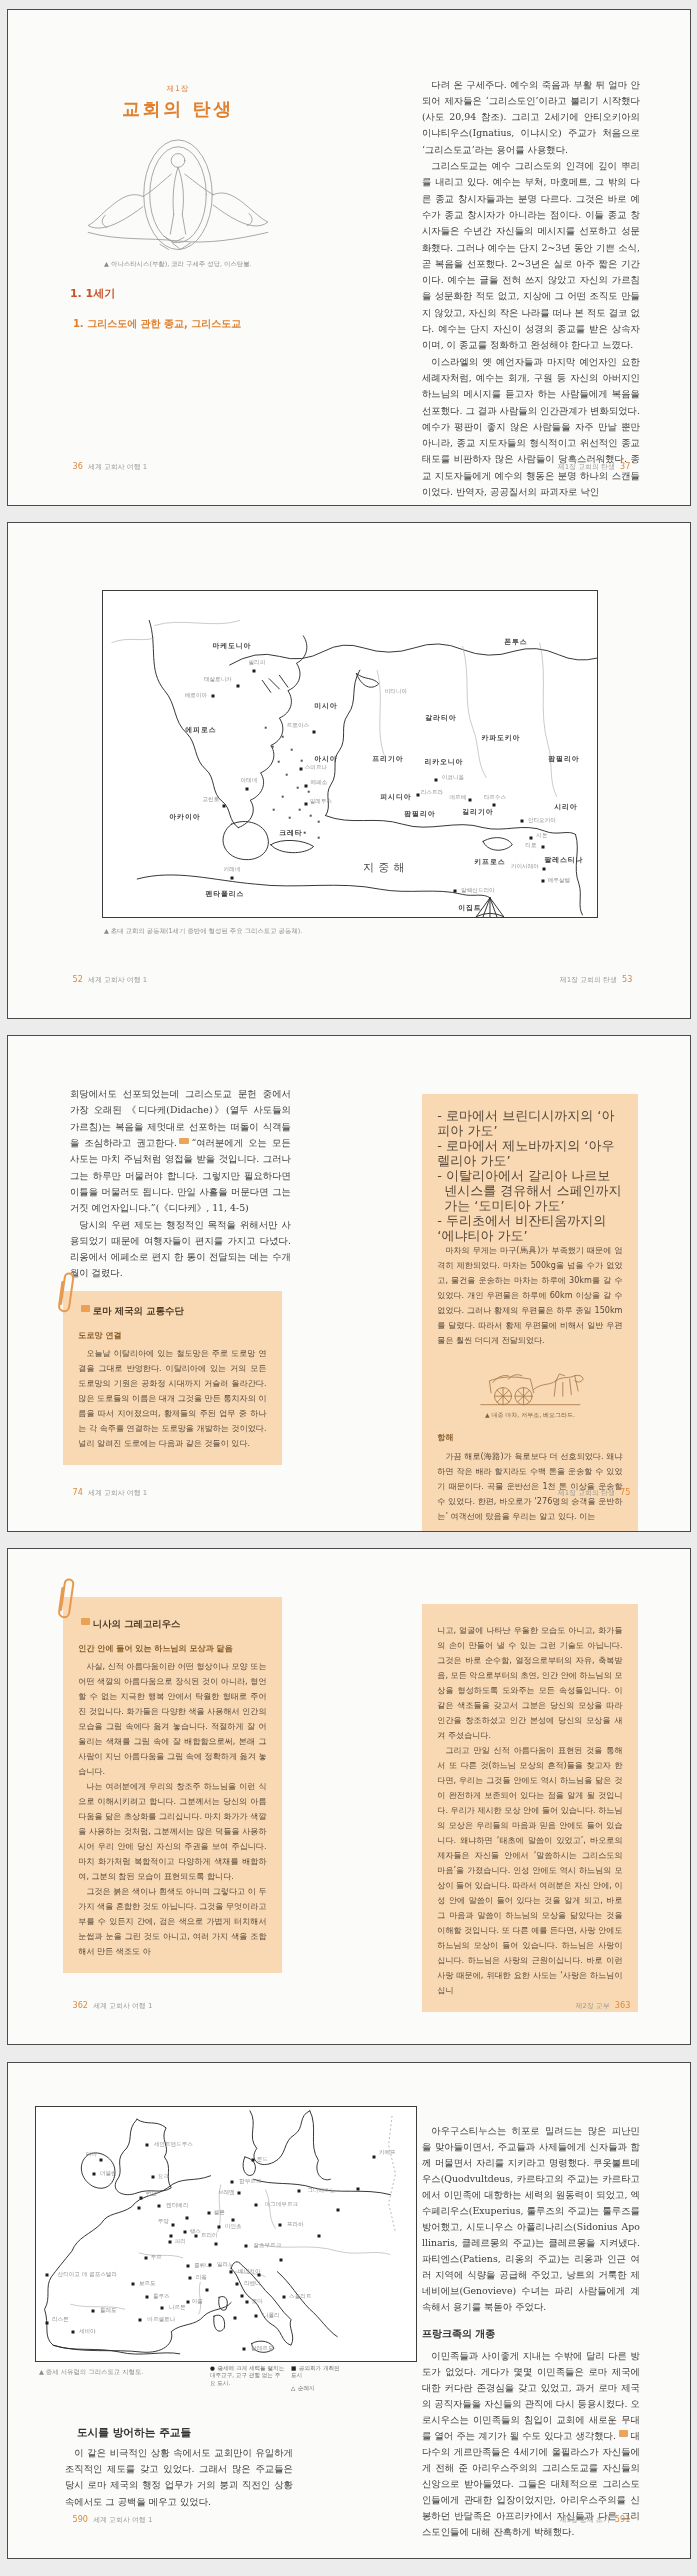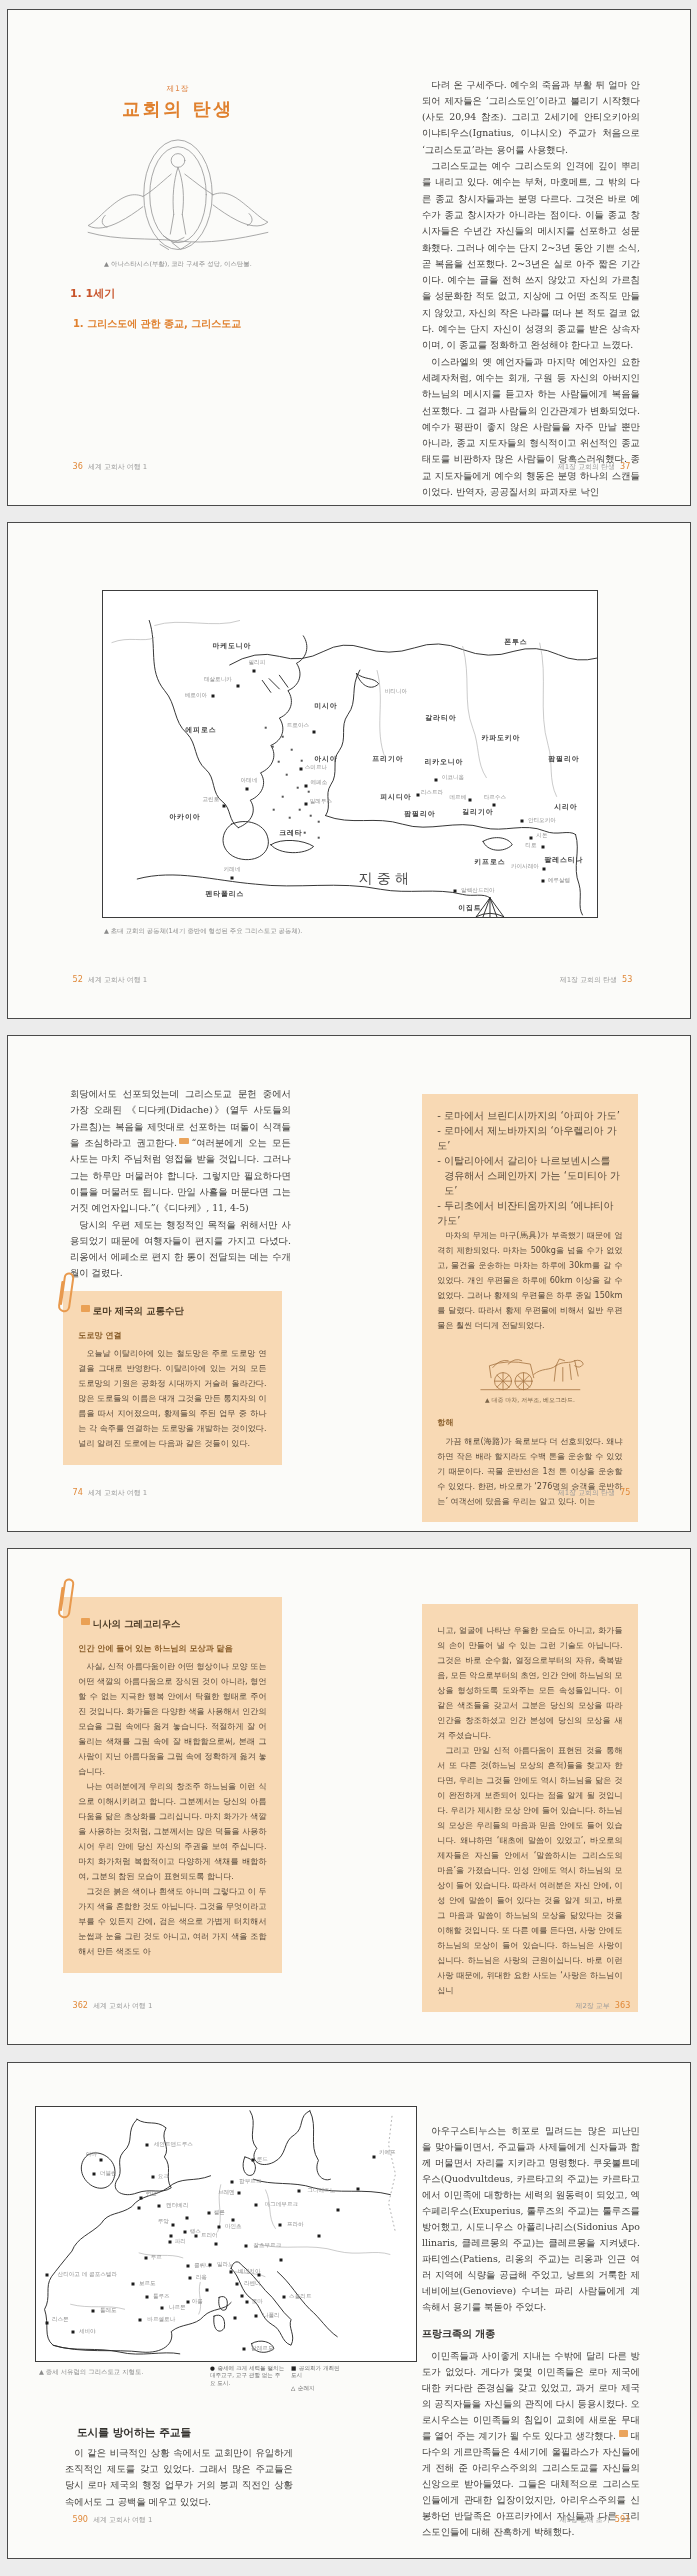--- a/index.html
+++ b/index.html
@@ -38,30 +38,30 @@
 
   
   .box{
     position:absolute;background:#f8d9b4;box-sizing:border-box;padding:13.7px 15.4px;
     font-family:"DejaVu Sans","Liberation Sans",sans-serif;color:#4c4238;
   }
   .box-title{font-size:9.4px;font-weight:bold;color:#4a3a25;margin-bottom:5.1px;}
   .box-sub{font-size:8.1px;font-weight:bold;color:#8a5f2c;margin:12px 0 5.1px;}
   .box-par{font-size:8.1px;line-height:15px;text-align:justify;word-break:break-all;margin:0;color:#55483a;}
   .box-par.ind{text-indent:1em;}
-  .box-item{font-size:10px;line-height:15px;color:#55483a;word-break:break-all;}
+  .box-item{font-size:13px;line-height:15px;color:#55483a;word-break:break-all;}
   .box-cap{font-size:6px;color:#7a6448;text-align:center;margin-top:1.7px;}
   .clip{position:absolute;z-index:3;}
 
   
   .maparea{position:absolute;background:#ffffff;border:1.3px solid #3c3c3c;overflow:hidden;}
   .map-label{position:absolute;transform:translate(-50%,-50%);white-space:nowrap;font-family:"DejaVu Sans","Liberation Sans",sans-serif;}
   .map-label.city{font-size:5.6px;color:#8f8f8f;}
   .map-label.region{font-size:6.9px;color:#3f3f3f;font-weight:bold;letter-spacing:0.9px;}
-  .map-label.sea{font-size:14px;color:#4a4a4a;letter-spacing:4.3px;margin-top:12px;}
+  .map-label.sea{font-size:11px;color:#4a4a4a;letter-spacing:4.3px;}
   .map-dot{position:absolute;width:3px;height:3px;background:#1c1c1c;transform:translate(-50%,-50%);}
   .map-dot.isle{width:2.6px;height:2.6px;background:#555;}
   .coast{fill:none;stroke:#2b2b2b;stroke-width:1.1;stroke-linecap:round;}
   .river{fill:none;stroke:#a8a8a8;stroke-width:.7;}
   .dash{fill:none;stroke:#8a8a8a;stroke-width:.8;stroke-dasharray:2 3;}
   .sketch{fill:none;stroke:#9a9a9a;stroke-width:1;stroke-linecap:round;}
   .sketch2{fill:none;stroke:#a97948;stroke-width:1;stroke-linecap:round;}
   .legend{position:absolute;font-family:"DejaVu Sans","Liberation Sans",sans-serif;font-size:5.6px;color:#6f6f6f;line-height:7.7px;}
   .legend .sym{margin-right:2.6px;color:#222;}
 </style>

